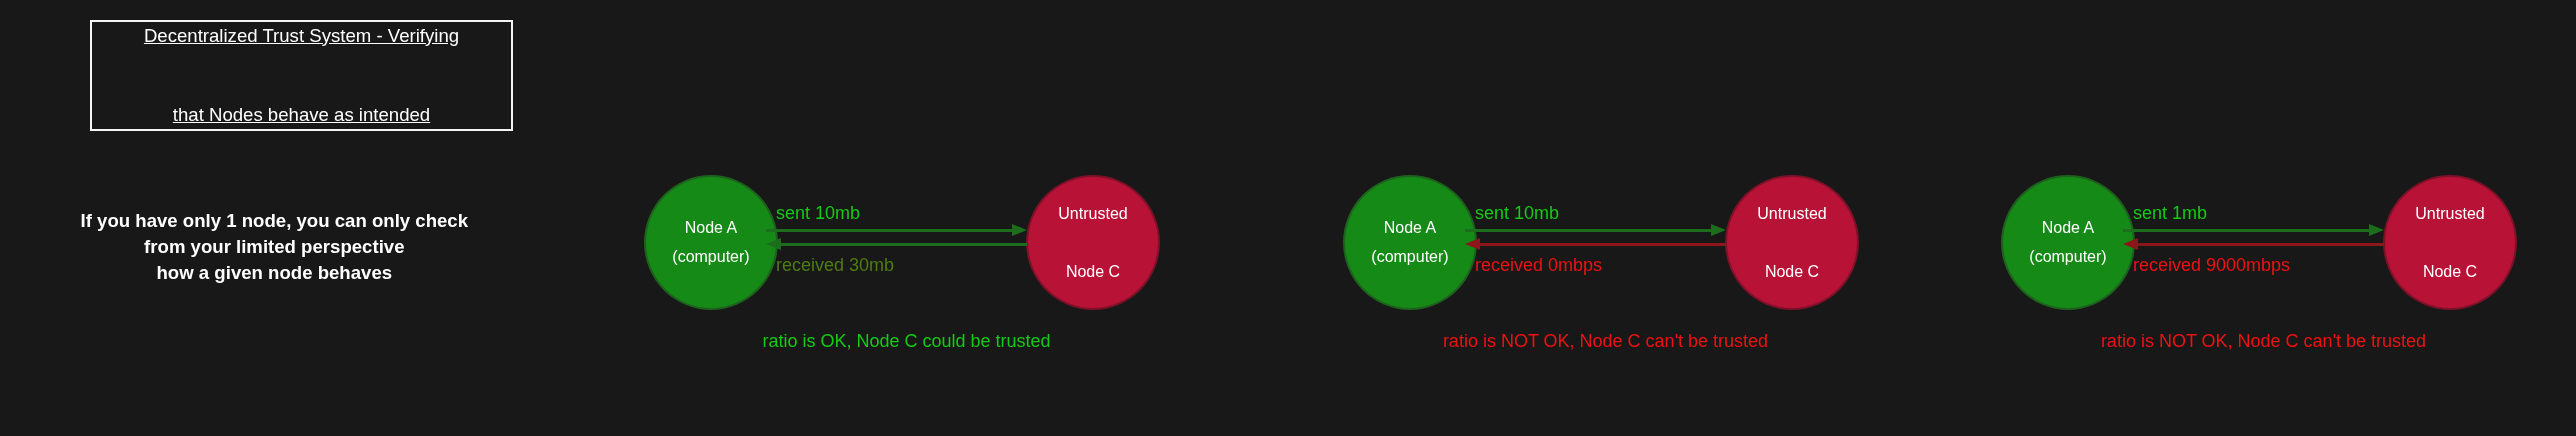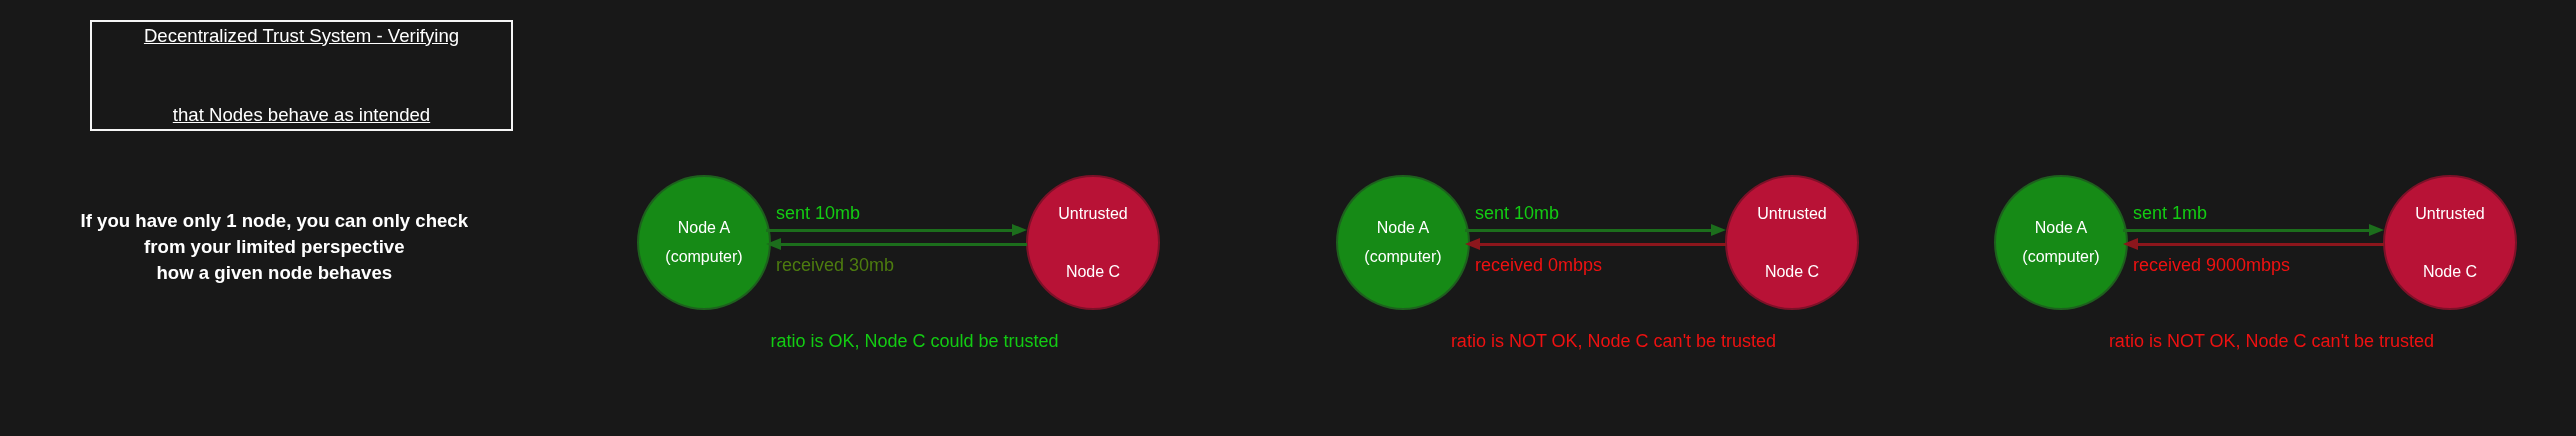--- a/index.html
+++ b/index.html
@@ -24,38 +24,38 @@
   .diagram{position:absolute;top:165px;width:533px;height:203px;}
   .d1{left:632px;}
   .d2{left:1331px;}
   .d3{left:1989px;}
   .node{
     position:absolute;top:10.2px;width:134px;height:135px;box-sizing:border-box;
     border-radius:50%;border:2.5px solid;
     display:flex;flex-direction:column;align-items:center;justify-content:center;
     color:#ffffff;font-size:16px;line-height:22px;text-align:center;white-space:nowrap;
   }
-  .node-a{left:5px;gap:7px;}
+  .node-a{left:12px;gap:7px;}
   .node-c{left:394px;gap:36px;}
   
   .arrow{position:absolute;height:12px;width:261px;left:134px;}
   .arrow.sent{top:59px;}
   .arrow.received{top:73px;}
   .shaft{position:absolute;top:5.1px;height:2.5px;background:currentColor;}
   .arrow.to-right .shaft{left:0;right:12.7px;}
   .arrow.to-left  .shaft{left:12.7px;right:0;}
   .head{position:absolute;top:0;width:0;height:0;
         border-top:6px solid transparent;border-bottom:6px solid transparent;}
   .arrow.to-right .head{right:0;border-left:15.2px solid currentColor;}
   .arrow.to-left  .head{left:0;border-right:15.2px solid currentColor;}
   
   .edge-label{position:absolute;left:144px;white-space:nowrap;font-size:18px;}
   .edge-label.sent{top:38px;}
   .edge-label.received{top:90px;}
-  .caption{position:absolute;left:16px;top:166px;width:100%;text-align:center;
+  .caption{position:absolute;left:8px;top:166px;width:100%;text-align:center;
            font-size:18px;white-space:nowrap;}
 </style>
 </head>
 <body>
 
 <div class="canvas" style="background-color: rgb(24, 24, 24);">
 
   <div class="title-box" data-color="title_box.text_color" style="color: rgb(255, 255, 255); border-color: rgb(245, 245, 245);">
     <span class="tline">Decentralized Trust System - Verifying</span>
     <span class="tline">that Nodes behave as intended</span>

